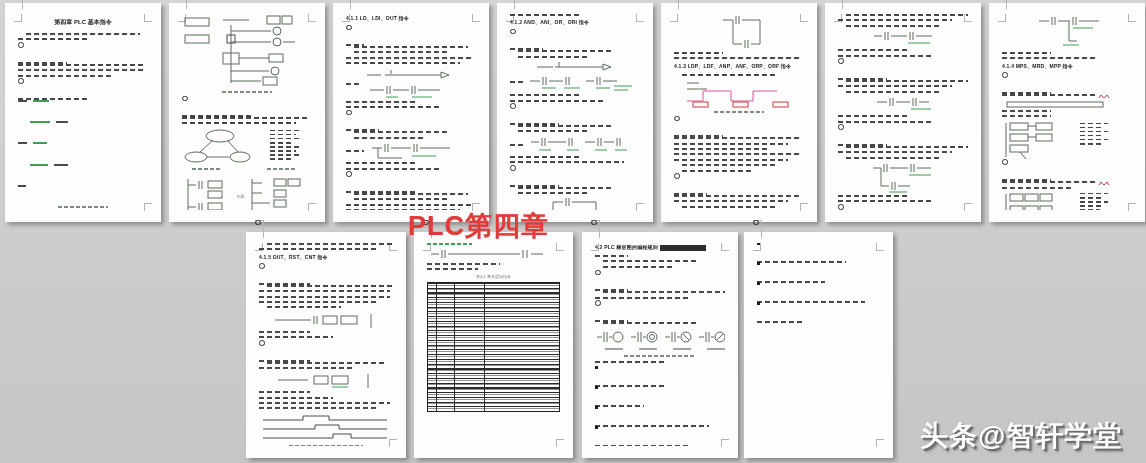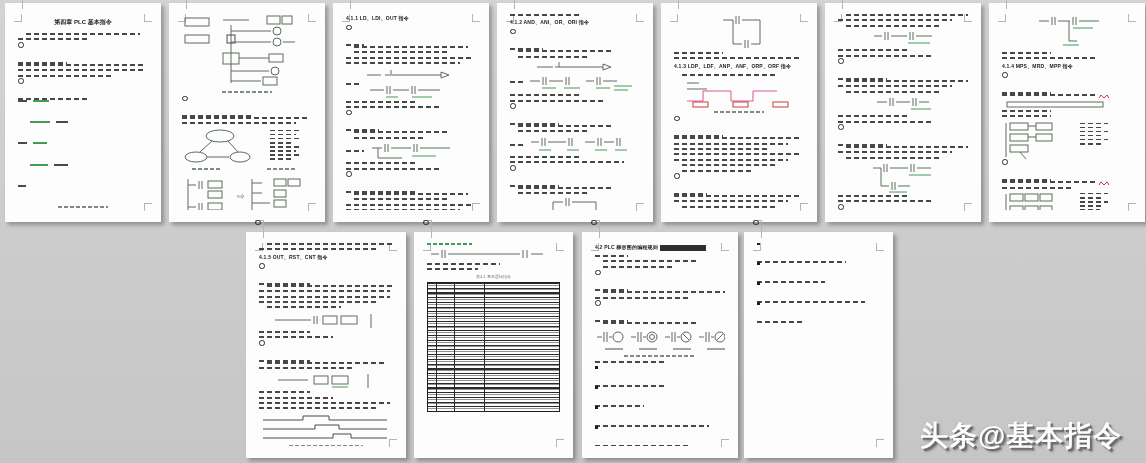--- a/index.html
+++ b/index.html
@@ -500,15 +500,16 @@
   <div class="page" style="left:744px;top:232px;width:149px;height:226px;">
     <b class="cm tl"></b><b class="cm tr"></b><b class="cm bl"></b><b class="cm br"></b>
     <div class="pad">
       <span class="sq"><i class="ln w3"></i></span>
       <span class="sq"><i class="ln w4"></i></span>
       <span class="sq"><i class="ln w2"></i></span>
       <span class="sq"><i class="ln w5"></i></span>
     </div>
   </div>
 
-  <div id="watermark">头条@基本指令</div>
+  <div id="chapter-overlay">PLC第四章</div>
+  <div id="watermark">头条@智轩学堂</div>
 
 </div>
 
 </body></html>

